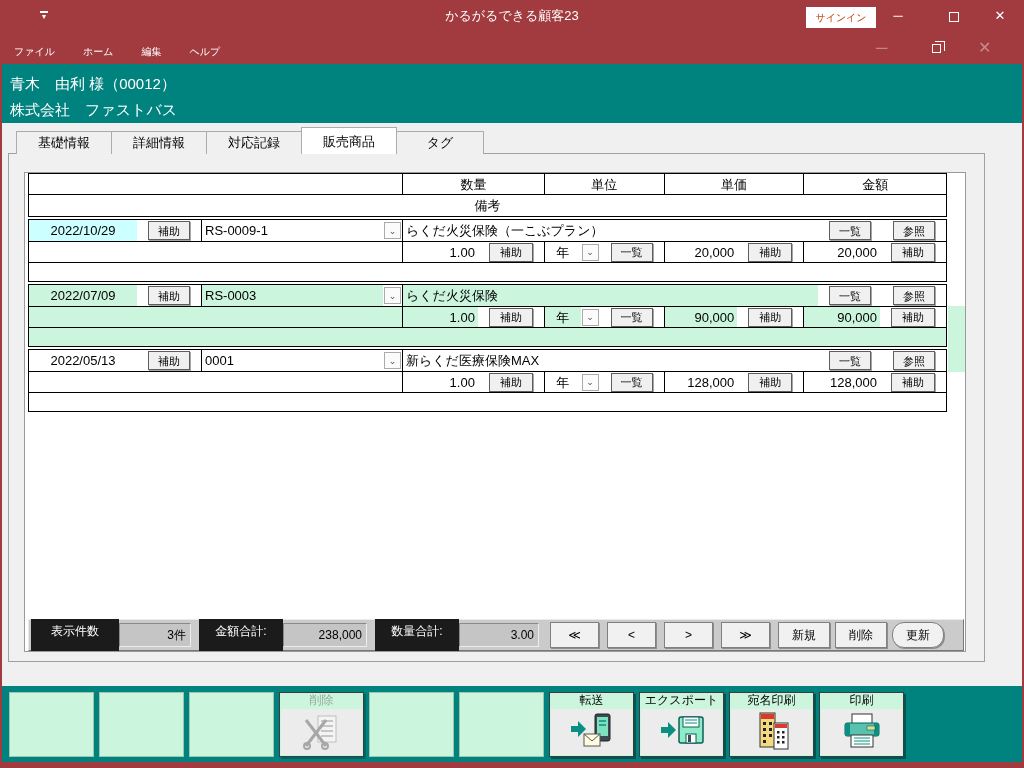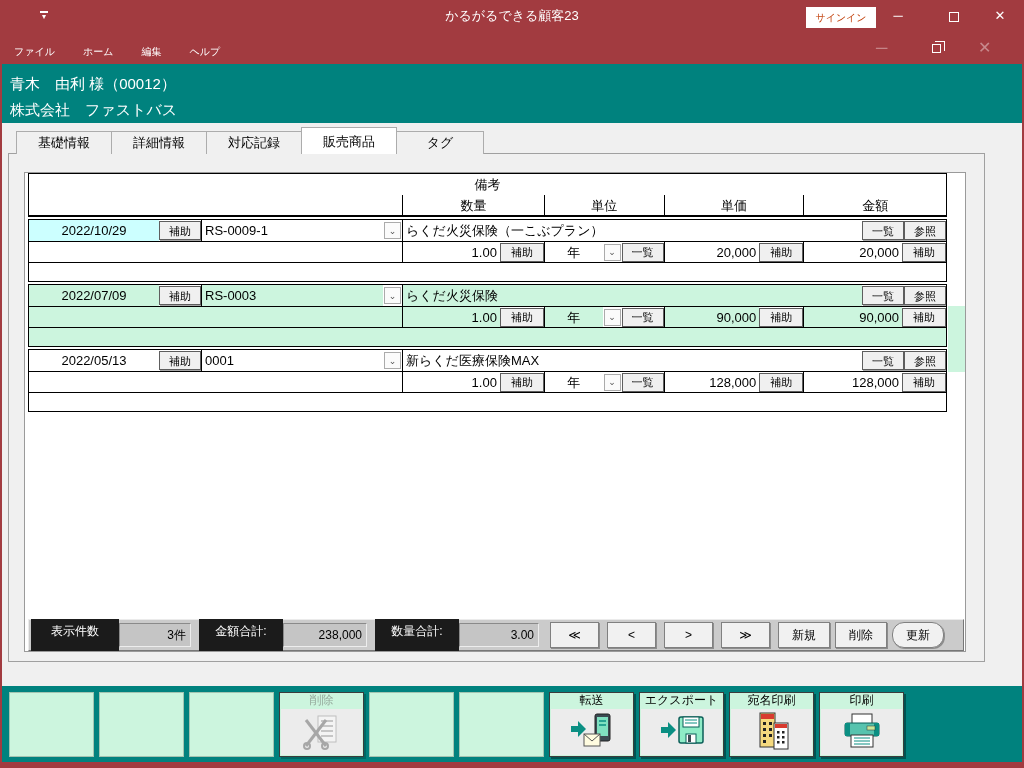--- a/index.html
+++ b/index.html
@@ -61,21 +61,21 @@
   .record .r1{display:flex;height:22px;border-bottom:1px solid #000;}
   .record .r2{display:flex;height:21px;border-bottom:1px solid #000;}
   .record .r3{height:18px;}
   .cell{display:flex;align-items:center;border-right:1px solid #000;height:100%;}
   .cell.date{width:173px;} .cell.code{width:201px;} .cell.name{flex:1;border-right:none;}
   .cell.sp{width:375px;} .cell.qty{width:142px;} .cell.unit{width:120px;}
   .cell.price{width:140px;} .cell.amount{width:142px;border-right:none;}
   .field{flex:1;height:100%;line-height:21px;padding:0 3px;overflow:hidden;white-space:nowrap;background:#fff;}
   .field.center{text-align:center;}
   .field.num{text-align:right;}
-  .mini-btn{flex:none;width:42px;height:19px;margin:0;font-size:11px;line-height:16px;text-align:center;
+  .mini-btn{flex:none;width:42px;height:19px;margin:11px;font-size:11px;line-height:16px;text-align:center;
             background:#F0F0F0;border:1px solid #5E5E5E;box-shadow:1px 1px 0 rgba(0,0,0,.35);cursor:pointer;color:#000;padding:0;}
   .mini-btn.w44{width:44px;}
   .combo-btn{flex:none;width:17px;height:17px;margin:2px 1px;background:#FBFBFB;border:1px solid #ABABAB;
              font-size:9px;line-height:14px;text-align:center;color:#555;cursor:pointer;padding:0;}
   .record.selected .field,.record.selected .r3{background:#CCF5DE;}
   .record .date-field.focused{background:#CCFFFF;}
   .sel-indicator{position:absolute;left:923px;top:133px;width:17px;height:66px;background:#CCF5DE;}
 
   
   .statusbar{position:absolute;left:3px;top:446px;width:936px;height:32px;background:#CBCBCB;
@@ -139,29 +139,29 @@
     <div class="tab"><span>対応記録</span></div>
     <div class="tab active"><span>販売商品</span></div>
     <div class="tab last"><span>タグ</span></div>
   </div>
 
 <div class="panel">
   <div class="white-panel">
 
     <div class="tbl">
       <div class="thead">
-        <div class="hr hr3">
-          <div class="hc remarks">備考</div>
-        </div>
         <div class="hr hr2">
           <div class="hc sp"></div>
           <div class="hc qty">数量</div>
           <div class="hc unit">単位</div>
           <div class="hc price">単価</div>
           <div class="hc amount">金額</div>
+        </div>
+        <div class="hr hr3">
+          <div class="hc remarks">備考</div>
         </div>
       </div>
       <div id="records-container">
           <div class="record">
     <div class="r1">
       <div class="cell date">
         <div class="field center date-field focused">2022/10/29</div>
         <button class="mini-btn">補助</button>
       </div>
       <div class="cell code">

